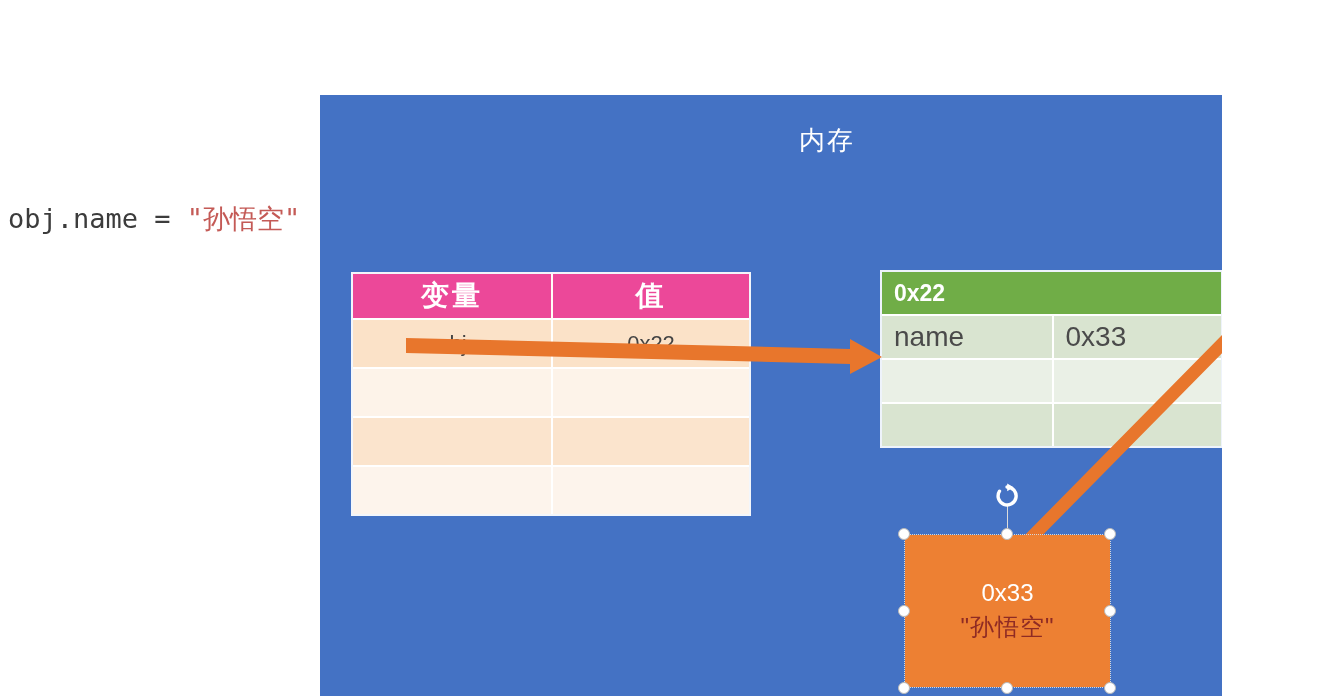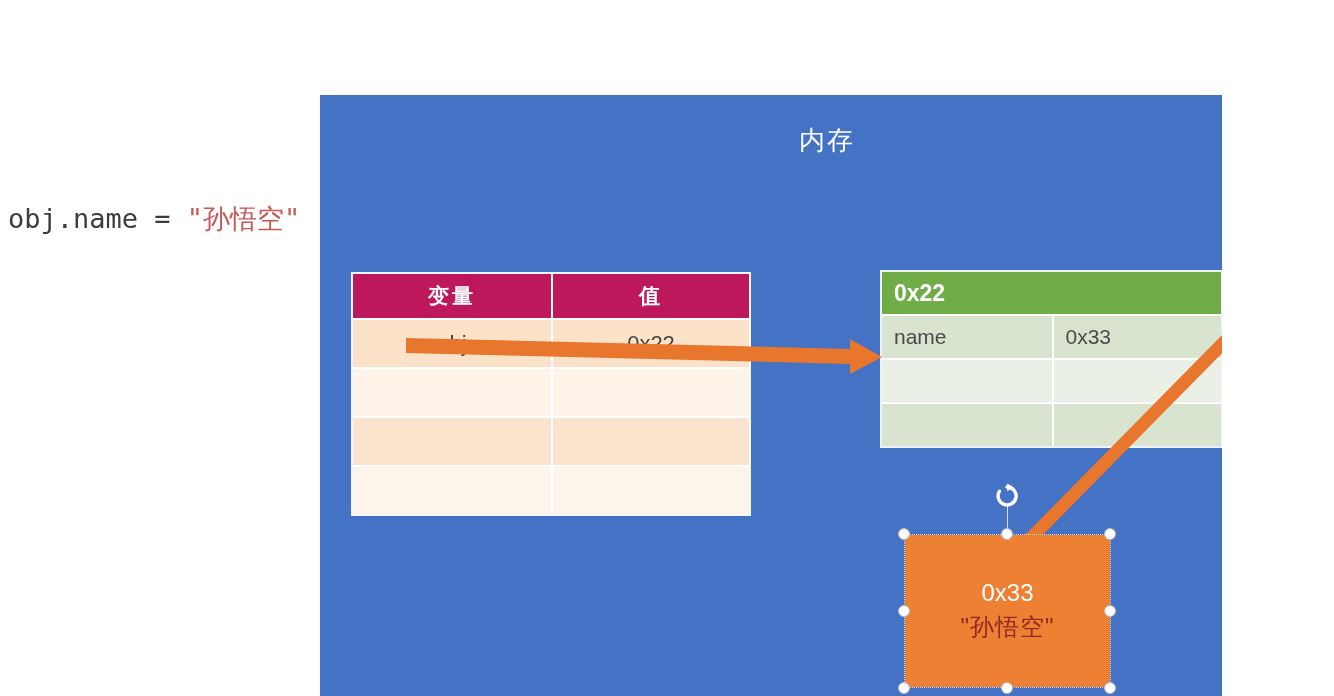--- a/index.html
+++ b/index.html
@@ -77,24 +77,24 @@
 
   
   #var-table {
     left: 31px;
     top: 177px;
     width: 400px;
     box-sizing: border-box;
     border: 2px solid #f3f6fb;
   }
   #var-table th {
-    background: #be185d;
+    background: #ec4899;
     color: #ffffff;
     font-weight: bold;
-    font-size: 21px;
+    font-size: 28px;
     height: 44px;
     text-align: center;
     letter-spacing: 3px;
     border-bottom: 2px solid #ffffff;
     font-family: Liberation Serif, serif;
   }
   #var-table th + th { border-left: 2px solid #fffdf6; }
   #var-table td {
     height: 47px;
     font-size: 22px;
@@ -122,21 +122,21 @@
     color: #ffffff;
     font-weight: bold;
     font-size: 23px;
     height: 42px;
     text-align: left;
     padding-left: 12px;
     border-bottom: 2px solid #ffffff;
   }
   #mem-table td {
     height: 42px;
-    font-size: 21px;
+    font-size: 28px;
     color: #4a4a4a;
     text-align: left;
     padding-left: 12px;
     vertical-align: middle;
   }
   #mem-table td + td { border-left: 2px solid #ffffff; }
   #mem-table tr.mband-a td { background: #d9e4d0; }
   #mem-table tr.mband-b td { background: #eaf0e6; }
   #mem-table tr.mband-c td { background: #d9e4d0; }
   #mem-table tr + tr td { border-top: 2px solid #ffffff; }

